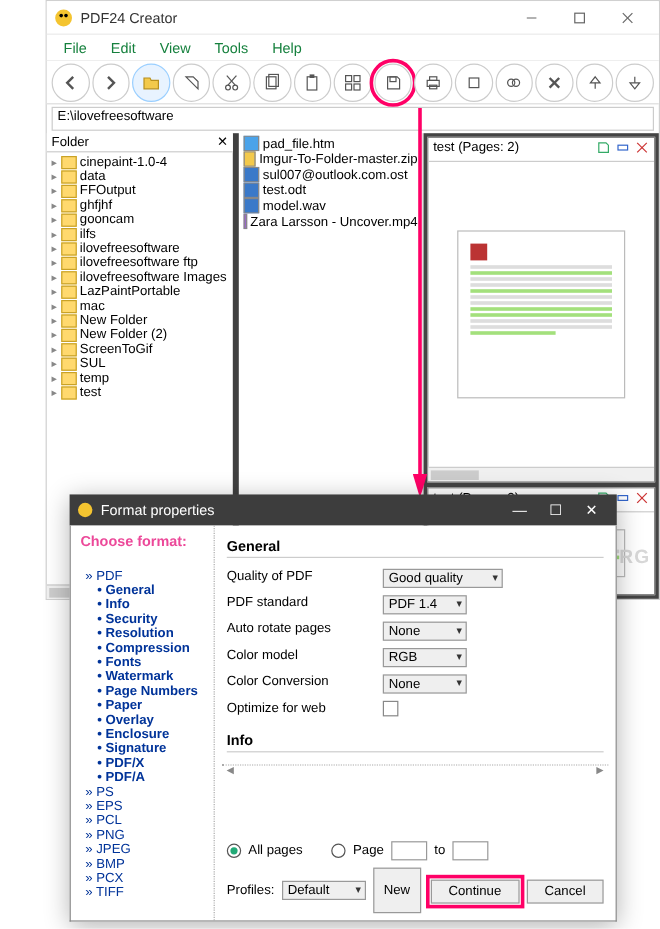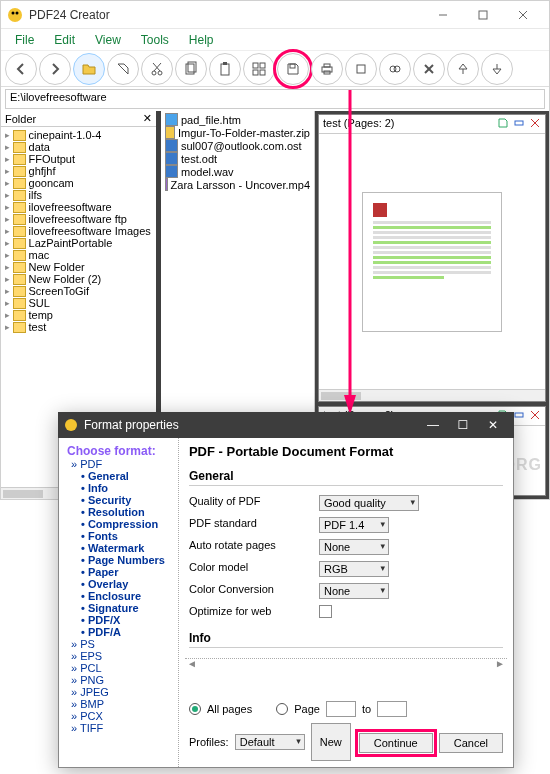--- a/index.html
+++ b/index.html
@@ -1,17 +1,17 @@
 <!DOCTYPE html>
 <html><head>
 <meta charset="utf-8">
 <style>
 * { box-sizing: border-box; margin: 0; padding: 0; }
 body { font-family: "Segoe UI", Tahoma, sans-serif; font-size: 11px; background: #fff; width: 550px; height: 774px; position: relative; overflow: hidden; }
-.window { border: 1px solid #d0d0d0; }
+.window { border: 1px solid #d0d0d0; margin-left: 38px; }
 .titlebar { height: 28px; display: flex; align-items: center; padding: 0 6px; background: #fff; border-bottom: 1px solid #e8e8e8; }
 .titlebar .appicon { width: 16px; height: 16px; margin-right: 6px; }
 .titlebar .title { flex: 1; font-size: 12px; color: #333; }
 .win-ctl { display: flex; gap: 0; }
 .win-btn { width: 40px; height: 24px; display: flex; align-items: center; justify-content: center; color: #666; }
 .win-btn svg { width: 10px; height: 10px; }
 .menubar { height: 22px; display: flex; align-items: center; padding: 0 4px; background: #fff; border-bottom: 1px solid #eee; font-size: 12px; }
 .menubar span { padding: 2px 10px; color: #15803d; }
 .toolbar { height: 36px; display: flex; align-items: center; padding: 2px 4px; gap: 2px; background: #fff; border-bottom: 1px solid #ddd; }
 .tbtn { width: 32px; height: 32px; border: 1px solid #ccc; border-radius: 16px; display: flex; align-items: center; justify-content: center; background: #fff; }
@@ -41,21 +41,21 @@
 .scrollbar-h::before { content:""; position:absolute; left:2px; top:2px; width:40px; height:8px; background:#ccc; }
 .watermark { position: absolute; right: 8px; bottom: 300px; font-size: 16px; font-weight: bold; color: #d8d8d8; letter-spacing: 1px; }
 .arrow { position: absolute; left: 344px; top: 90px; }
 
 
 .dialog { position: absolute; left: 58px; top: 412px; width: 456px; box-shadow: 0 4px 20px rgba(0,0,0,.3); }
 .dlg-title { background: #3d3d3d; color: #fff; height: 26px; display: flex; align-items: center; padding: 0 6px; font-size: 12px; }
 .dlg-title .t { flex: 1; }
 .dlg-body { background: #fff; border: 1px solid #888; border-top: none; display: flex; height: 330px; }
 .fmt-left { width: 150px; border-right: 1px dotted #aaa; padding: 6px 8px; overflow: auto; }
-.fmt-left h4 { font-size: 12px; color: #8b5cf6; margin-bottom: 0; }
+.fmt-left h4 { font-size: 12px; color: #ec4899; margin-bottom: 16px; }
 .fmt-left ul { list-style: none; }
 .fmt-left li { color: #003399; font-size: 11px; padding: 0 0 0 4px; }
 .fmt-left li.top::before { content:"» "; color:#003399;}
 .fmt-left li.sub { padding-left: 14px; font-weight: bold; }
 .fmt-left li.sub::before { content:"• "; }
 .fmt-right { flex: 1; padding: 6px 10px; display: flex; flex-direction: column; font-size: 11px; }
 .fmt-right h3 { font-size: 13px; margin-bottom: 6px; }
 .sect { font-weight: bold; font-size: 12px; border-bottom: 1px solid #ccc; margin: 4px 0 6px; padding-bottom:2px;}
 .row { display: flex; align-items: flex-start; margin: 3px 0; }
 .row .lbl { width: 130px; font-size: 11px; }
@@ -432,21 +432,20 @@
           <li class="top">EPS</li>
           <li class="top">PCL</li>
           <li class="top">PNG</li>
           <li class="top">JPEG</li>
           <li class="top">BMP</li>
           <li class="top">PCX</li>
           <li class="top">TIFF</li>
         </ul>
     </div>
     <div class="fmt-right">
-      <h3>PDF - Portable Document Format</h3>
       <div class="sect">General</div>
       <div class="row">
           <span class="lbl">Quality of PDF</span>
           <span class="sel" style="min-width:100px;">Good quality</span>
         </div>
       <div class="row">
           <span class="lbl">PDF standard</span>
           <span class="sel">PDF 1.4</span>
         </div>
       <div class="row">

